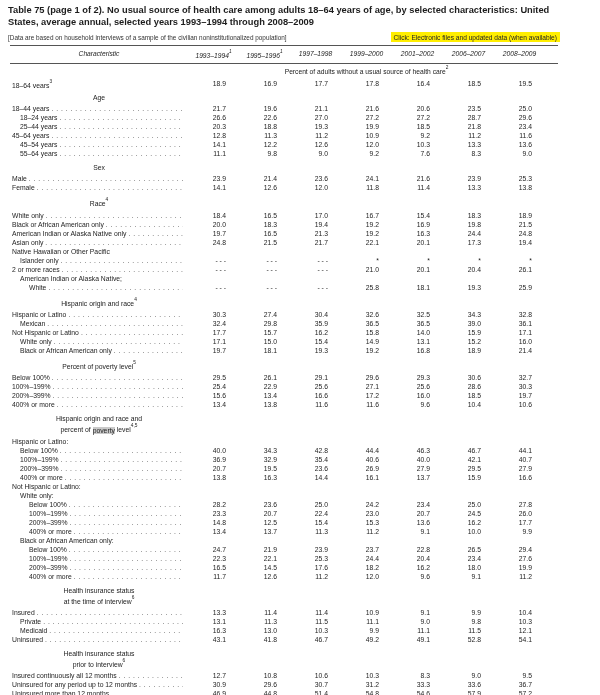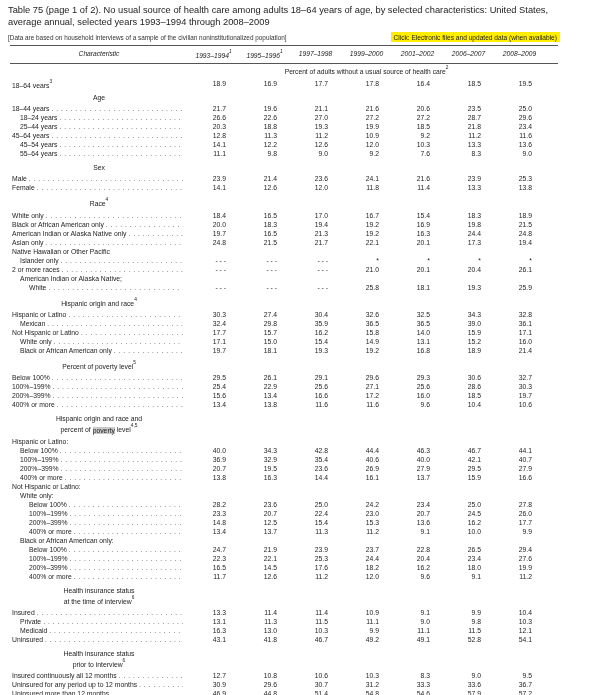--- a/index.html
+++ b/index.html
@@ -7,21 +7,21 @@
   body {
     width: 600px; height: 695px;
     font-family: "Liberation Sans", sans-serif;
     color: #1d1d1d;
     position: relative;
     overflow: hidden;
   }
   .page { padding: 5px 10px 0 8px; }
 
   .title {
-    font-size: 9.3px; font-weight: normal; line-height: 11.5px;
+    font-size: 9.3px; font-weight: bold; line-height: 11.5px;
     max-width: 552px; letter-spacing: 0;
   }
 
   .note-row {
     display: flex; justify-content: space-between; align-items: flex-start;
     width: 552px; margin-top: 4px;
   }
   .note { font-size: 6.4px; color: #333; padding-top: 2px; }
   .banner {
     font-size: 6.6px; color: #222; padding: 1.5px 3px;

